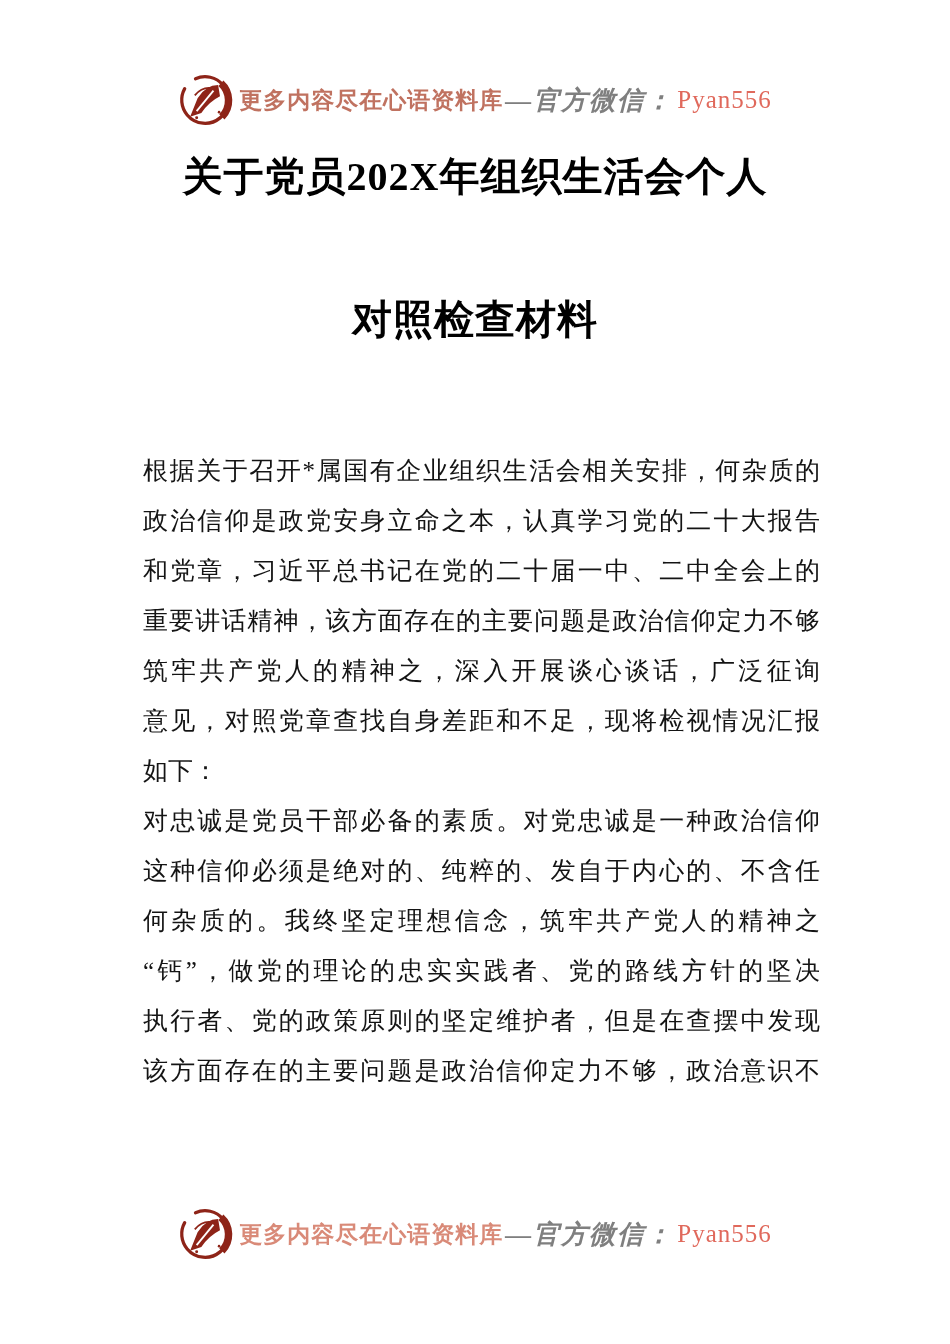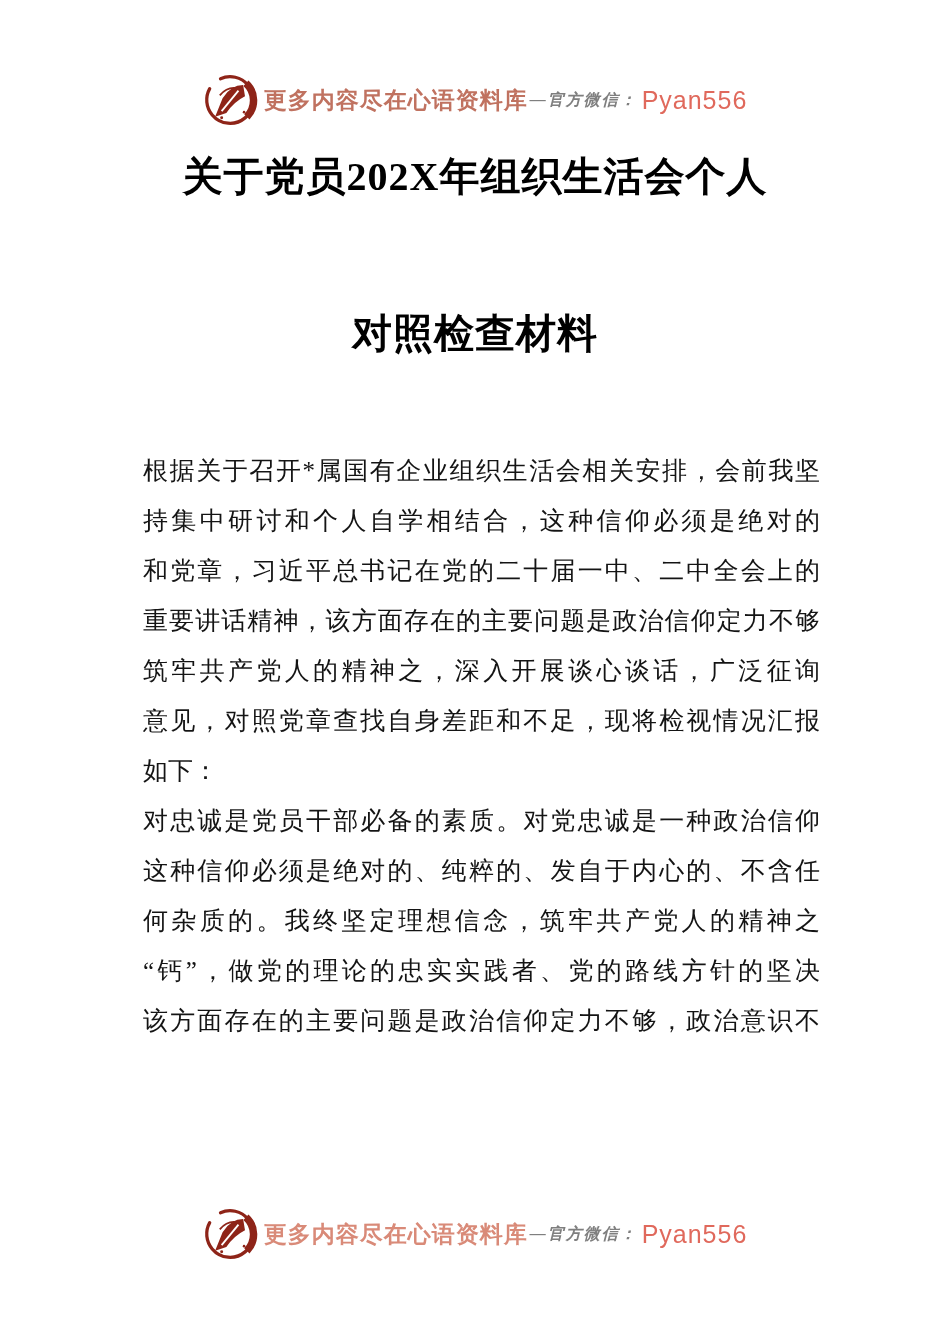--- a/index.html
+++ b/index.html
@@ -27,49 +27,49 @@
   .logo { display: inline-flex; margin-right: 5px; }
   .logo svg { width: 56px; height: 58px; }
   .brand {
     font-size: 23px;
     font-weight: bold;
     letter-spacing: 1px;
   }
   .header .brand { color: #c07260; }
   .footer .brand { color: #d98a78; }
   .wechat-label {
-    font-size: 16px;
+    font-size: 26px;
     color: #7f7f7f;
     font-style: italic;
     font-weight: bold;
     letter-spacing: 2px;
     margin-left: 2px;
   }
   .wechat-id {
     font-size: 25px;
     color: #e0695c;
-    font-family: Liberation Sans, sans-serif;
+    font-family: Liberation Serif, serif;
     letter-spacing: 1px;
     margin-left: 4px;
   }
   
   .doc-title {
     position: absolute;
     left: 0;
     width: 100%;
     margin: 0;
     text-align: center;
     font-size: 40px;
     font-weight: bold;
     color: #000000;
     letter-spacing: 1px;
     line-height: 48px;
   }
   .doc-title.line1 { top: 153px; }
-  .doc-title.line2 { top: 310px; font-family: Liberation Serif, serif; }
+  .doc-title.line2 { top: 296px; font-family: Liberation Serif, serif; }
   
   .body-text {
     position: absolute;
     top: 446px;
     left: 143px;
     width: 677px;
     color: #141414;
   }
   .bline {
     font-size: 25px;
@@ -100,31 +100,32 @@
     </span>
     <span class="brand">更多内容尽在心语资料库</span>
     <span class="wechat-label">—官方微信：</span>
     <span class="wechat-id">Pyan556</span>
   </div>
 
   <h1 class="doc-title line1">关于党员202X年组织生活会个人</h1>
   <h1 class="doc-title line2">对照检查材料</h1>
 
   <div class="body-text">
-    <div class="bline">根据关于召开*属国有企业组织生活会相关安排，会前我坚</div>
-    <div class="bline">持集中研讨和个人自学相结合，这种信仰必须是绝对的</div>
+    <div class="bline">根据关于召开*属国有企业组织生活会相关安排，何杂质的</div>
+    <div class="bline">政治信仰是政党安身立命之本，认真学习党的二十大报告</div>
     <div class="bline">和党章，习近平总书记在党的二十届一中、二中全会上的</div>
     <div class="bline">重要讲话精神，该方面存在的主要问题是政治信仰定力不够</div>
     <div class="bline">筑牢共产党人的精神之，深入开展谈心谈话，广泛征询</div>
     <div class="bline">意见，对照党章查找自身差距和不足，现将检视情况汇报</div>
     <div class="bline short">如下：</div>
     <div class="bline">对忠诚是党员干部必备的素质。对党忠诚是一种政治信仰</div>
     <div class="bline">这种信仰必须是绝对的、纯粹的、发自于内心的、不含任</div>
     <div class="bline">何杂质的。我终坚定理想信念，筑牢共产党人的精神之</div>
     <div class="bline">“钙”，做党的理论的忠实实践者、党的路线方针的坚决</div>
+    <div class="bline">执行者、党的政策原则的坚定维护者，但是在查摆中发现</div>
     <div class="bline">该方面存在的主要问题是政治信仰定力不够，政治意识不</div>
   </div>
 
   <div class="brandbar footer">
     <span class="logo">
       <svg viewBox="0 0 60 62" xmlns="http://www.w3.org/2000/svg" aria-hidden="true">
         <circle cx="29" cy="31" r="25" fill="none" stroke="#8e2418" stroke-width="3.5" stroke-dasharray="108 16" stroke-linecap="round" transform="rotate(-40 29 31)"></circle>
         <path d="M46 13 A25 25 0 0 1 47 49" stroke="#8e2418" stroke-width="8" fill="none"></path>
         <path d="M13 49 L21 29 Q30 15 43 15 L45 27 Q33 33 25 45 Z" fill="#8e2418"></path>
         <line x1="38" y1="21" x2="20" y2="43" stroke="#ffffff" stroke-width="2"></line>

